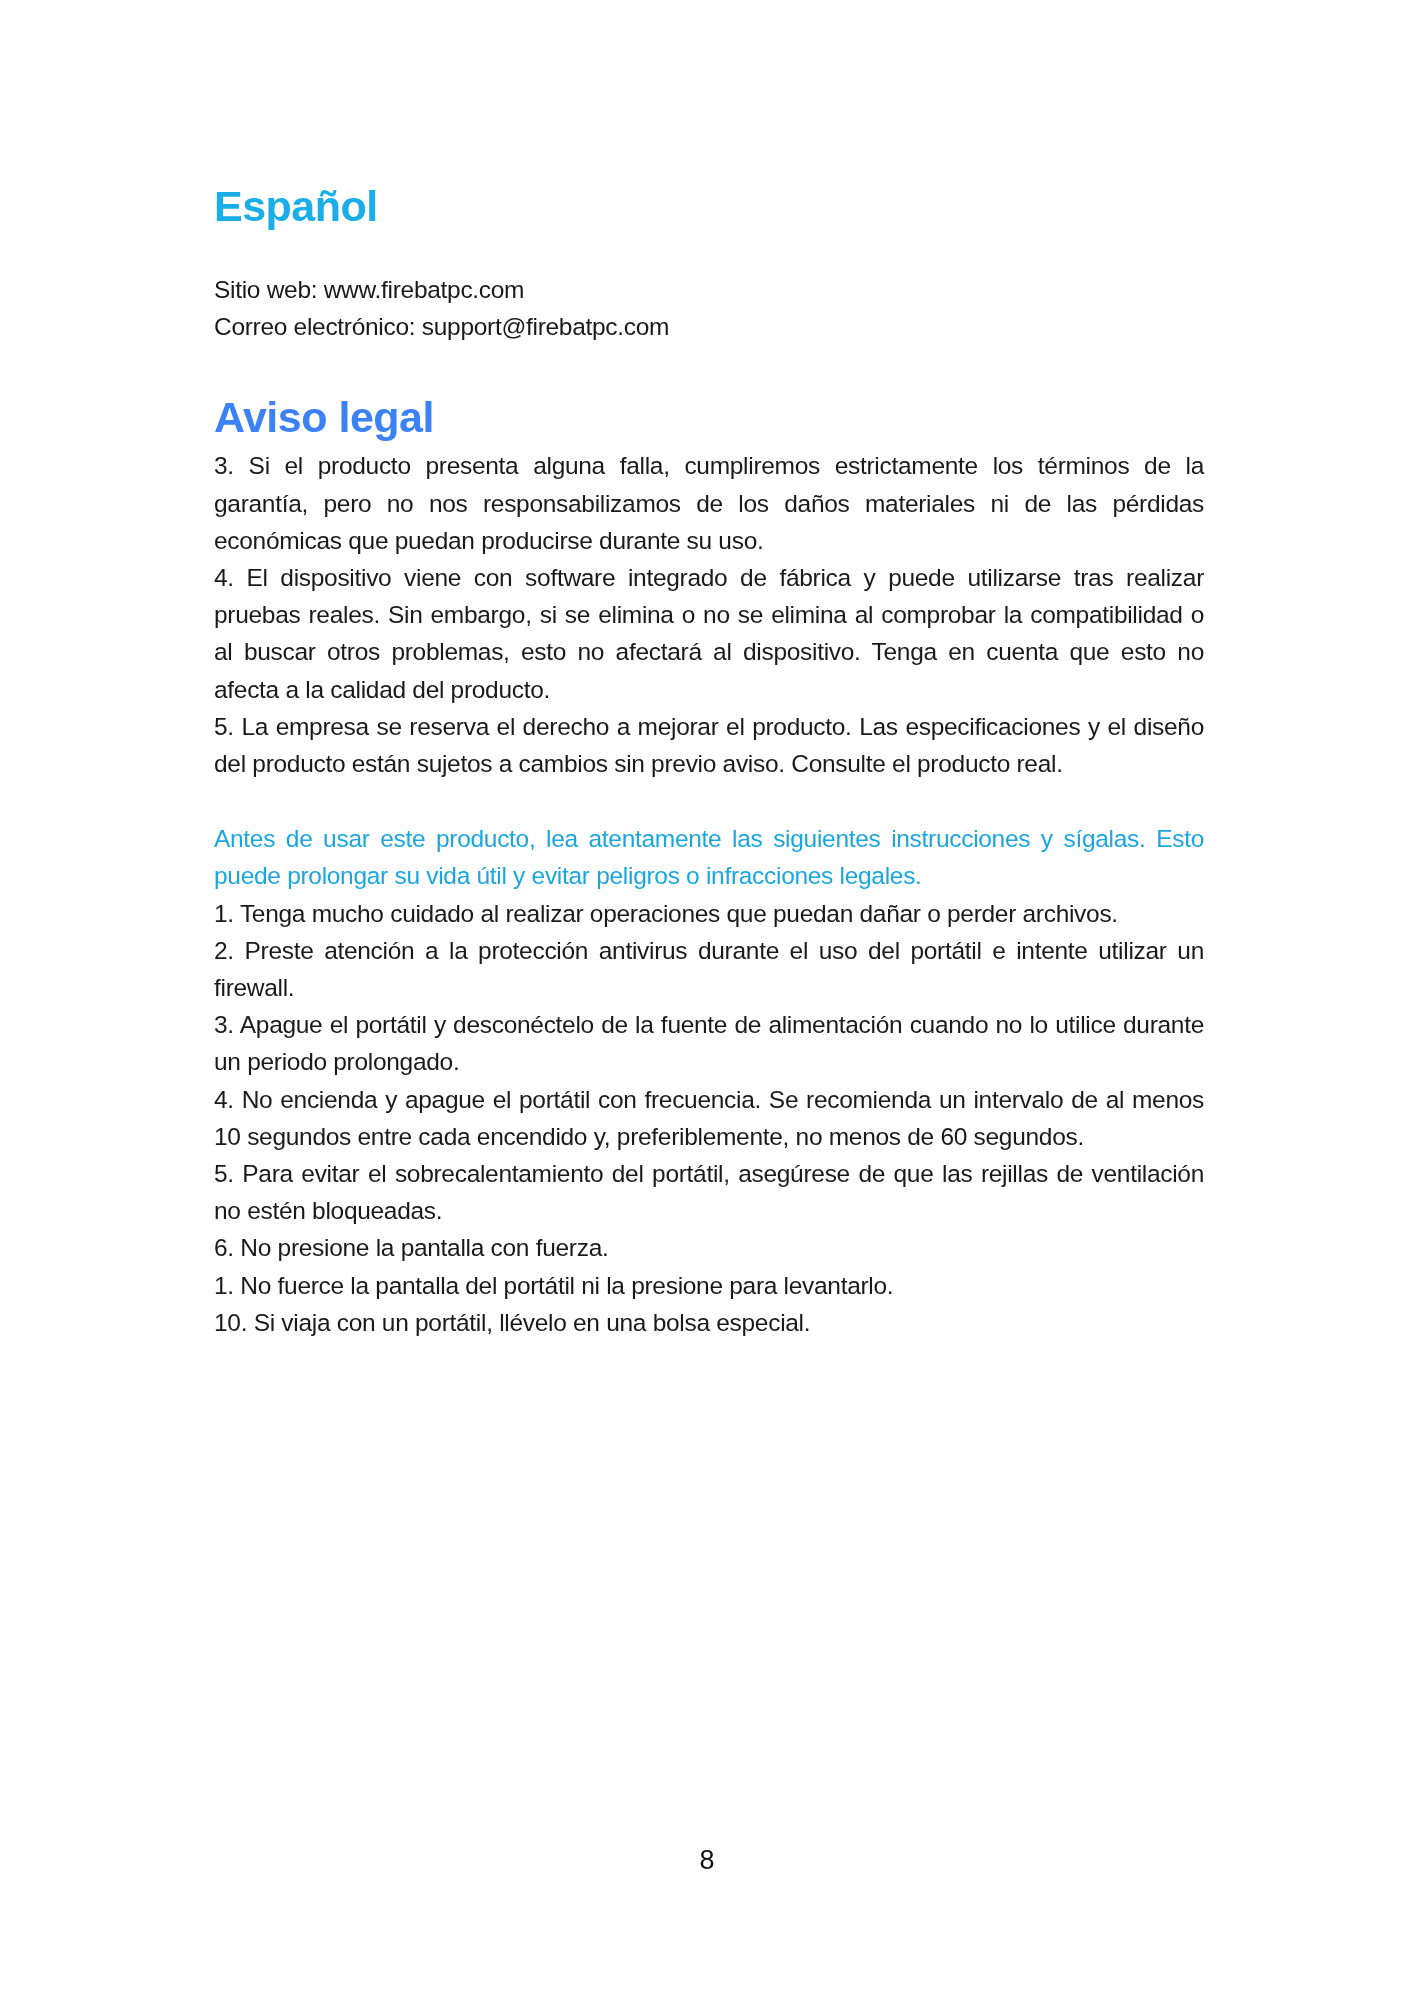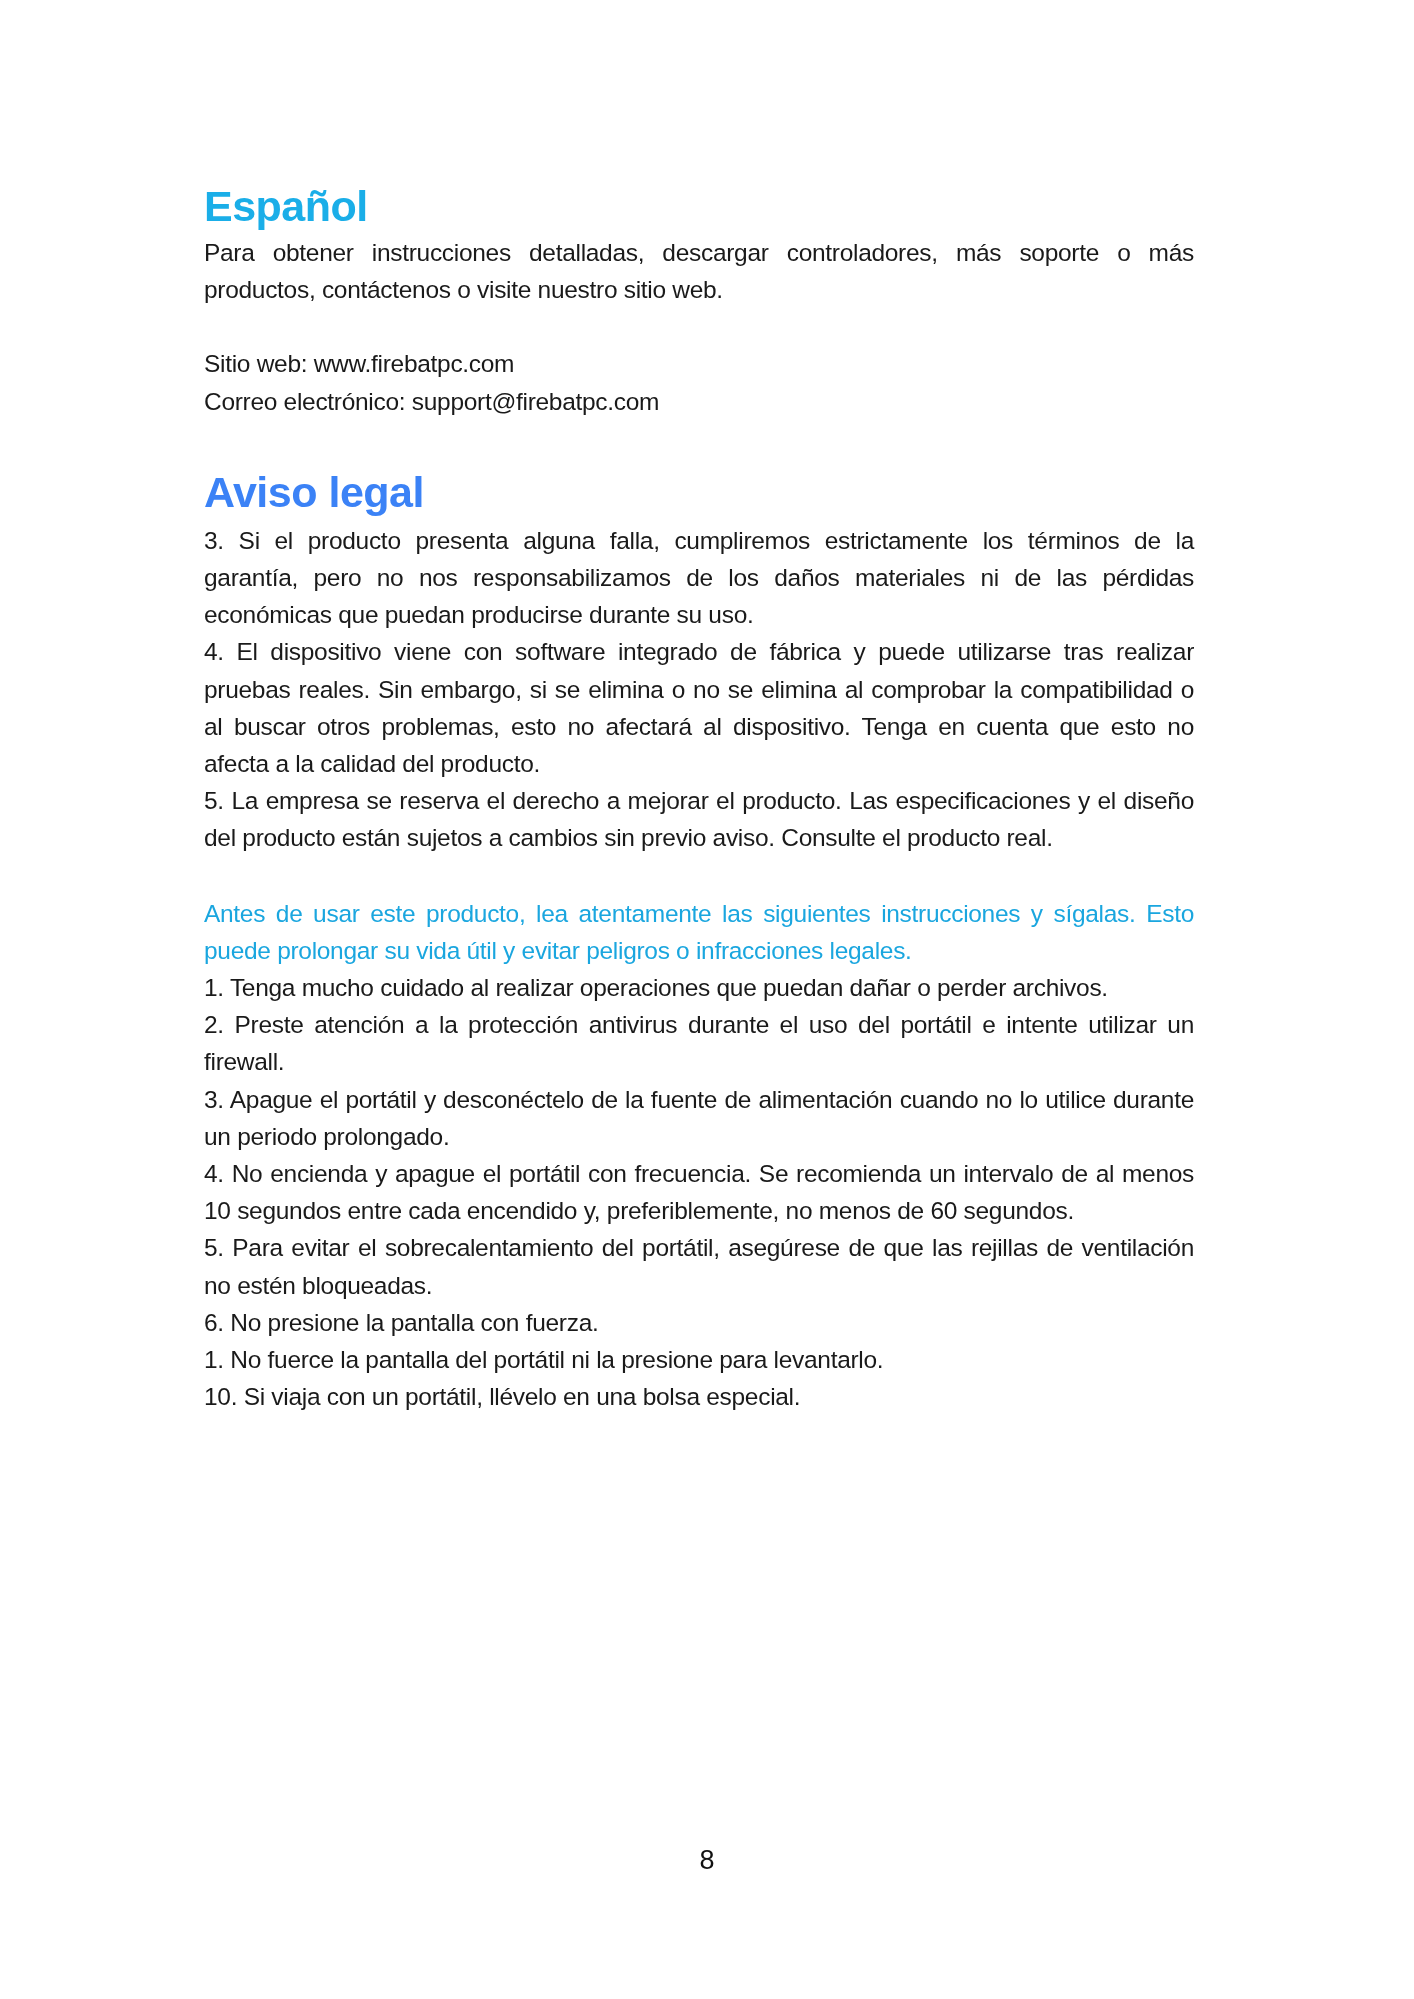--- a/index.html
+++ b/index.html
@@ -10,21 +10,21 @@
     body {
       width: 1414px;
       height: 1999px;
       position: relative;
       overflow: hidden;
       font-family: "Liberation Sans", "DejaVu Sans", sans-serif;
       color: #1a1a1a;
     }
     .page {
       position: absolute;
-      left: 204px;
+      left: 214px;
       top: 178px;
       width: 990px;
     }
     .h-title {
       font-family: "Liberation Sans", sans-serif;
       font-weight: bold;
       font-size: 43px;
       line-height: 56px;
       margin: 0;
       letter-spacing: -0.5px;
@@ -56,21 +56,20 @@
       font-family: "Liberation Sans", sans-serif;
     }
   </style>
 </head>
 <body>
 
 <div class="page">
 
   <section>
     <h1 class="h-title h-blue">Español</h1>
-    <p class="para">Para obtener instrucciones detalladas, descargar controladores, más soporte o más productos, contáctenos o visite nuestro sitio web.</p>
     <div class="gap-small"></div>
     <p class="para">Sitio web: www.firebatpc.com</p>
     <p class="para">Correo electrónico: support@firebatpc.com</p>
   </section>
 
   <div class="section-gap"></div>
 
   <section>
     <h2 class="h-title h-red aviso-title">Aviso legal</h2>
     <p class="para">3. Si el producto presenta alguna falla, cumpliremos estrictamente los términos de la garantía, pero no nos responsabilizamos de los daños materiales ni de las pérdidas económicas que puedan producirse durante su uso.</p>

